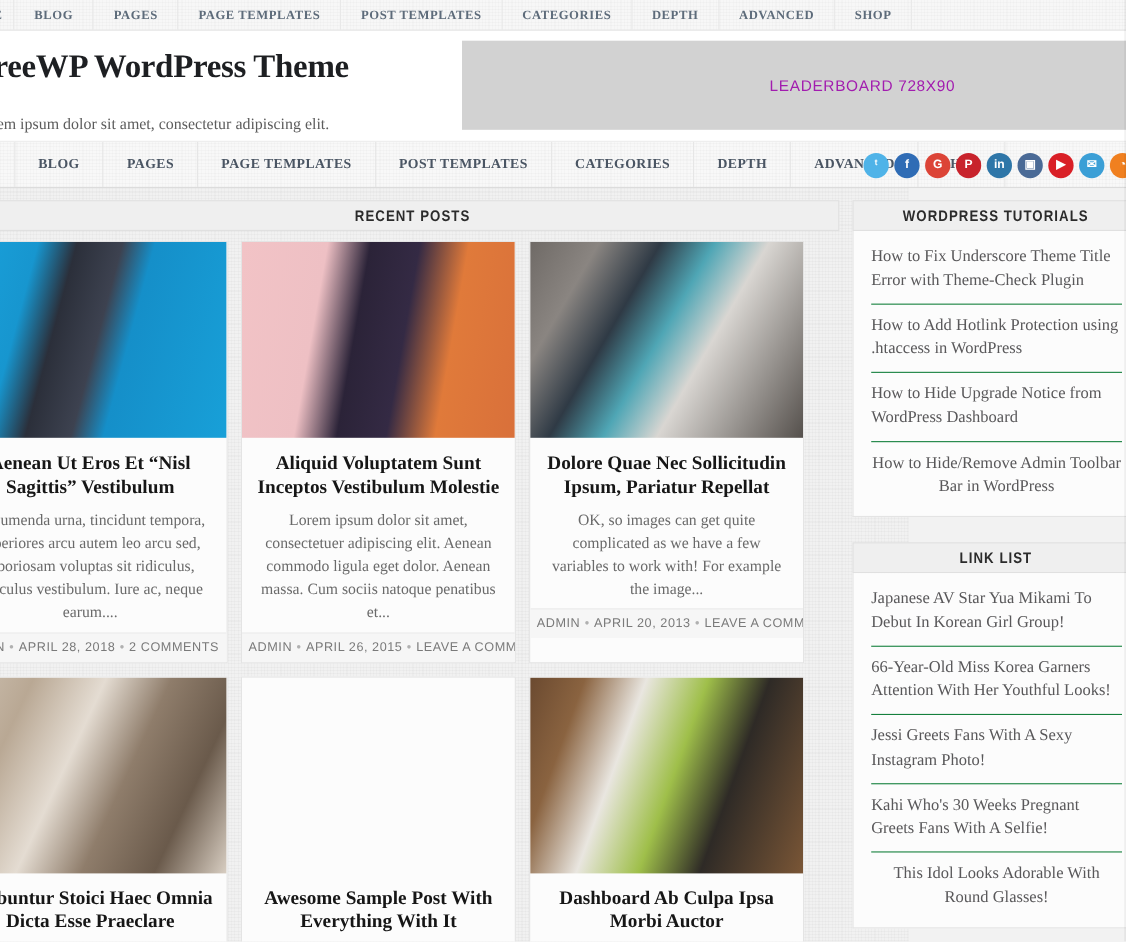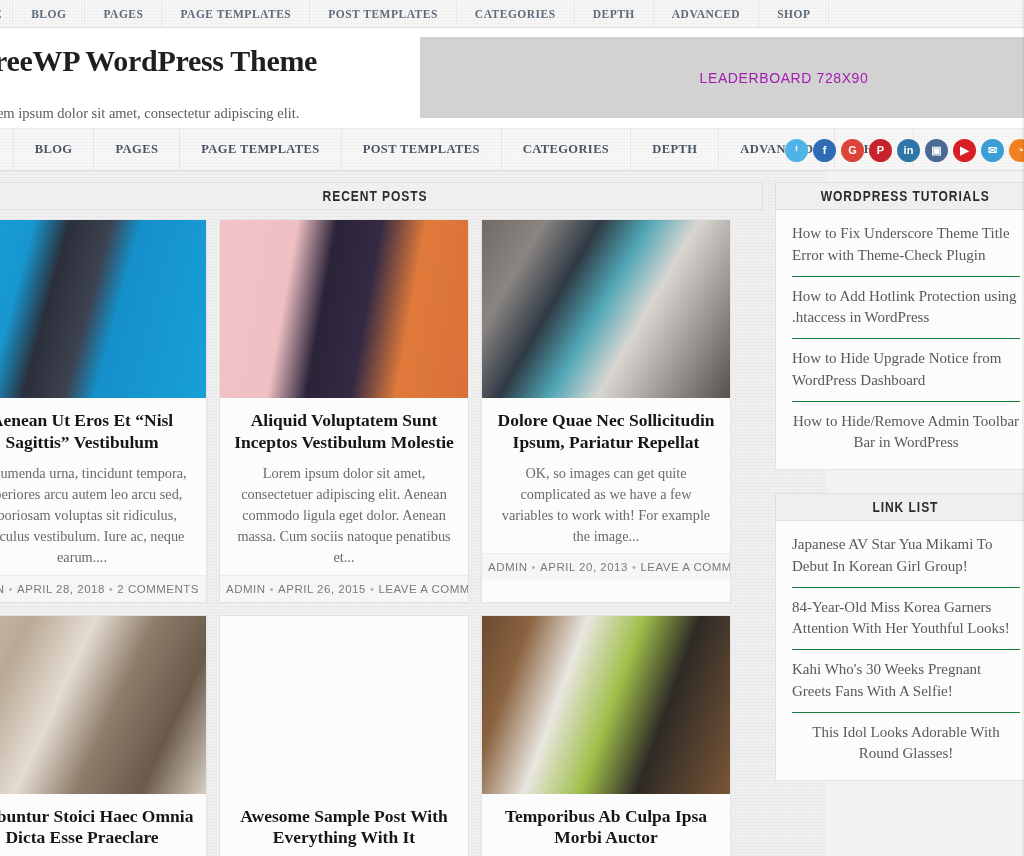--- a/index.html
+++ b/index.html
@@ -352,21 +352,21 @@
           </div>
           <div class="card">
             <div class="thumb"></div>
             <div class="body">
               <h3>Awesome Sample Post With Everything With It</h3>
             </div>
           </div>
           <div class="card">
             <div class="thumb" style="background-image: linear-gradient(110deg, rgb(107, 74, 48) 0%, rgb(138, 99, 64) 16%, rgb(233, 230, 224) 34%, rgb(159, 191, 74) 52%, rgb(46, 42, 38) 70%, rgb(122, 86, 54) 100%);"></div>
             <div class="body">
-              <h3>Temporibus Ab Culpa Ipsa Morbi Auctor</h3>
+              <h3>Dashboard Ab Culpa Ipsa Morbi Auctor</h3>
             </div>
           </div>
         </div>
       </div>
 
     <div class="sidebar" id="sidebar">
         <div class="widget">
           <div class="wtitle">
             <span>WORDPRESS TUTORIALS</span>
           </div>
@@ -376,21 +376,22 @@
             <div class="li">How to Hide Upgrade Notice from WordPress Dashboard</div>
             <div class="li">How to Hide/Remove Admin Toolbar Bar in WordPress</div>
           </div>
         </div>
         <div class="widget">
           <div class="wtitle">
             <span>LINK LIST</span>
           </div>
           <div class="wbody">
             <div class="li">Japanese AV Star Yua Mikami To Debut In Korean Girl Group!</div>
-            <div class="li">84-Year-Old Miss Korea Garners Attention With Her Youthful Looks!</div>
+            <div class="li">66-Year-Old Miss Korea Garners Attention With Her Youthful Looks!</div>
+            <div class="li">Jessi Greets Fans With A Sexy Instagram Photo!</div>
             <div class="li">Kahi Who's 30 Weeks Pregnant Greets Fans With A Selfie!</div>
             <div class="li">This Idol Looks Adorable With Round Glasses!</div>
           </div>
         </div>
       </div>
   </div>
 
   <div class="edgefade"></div>
 </div>
 

